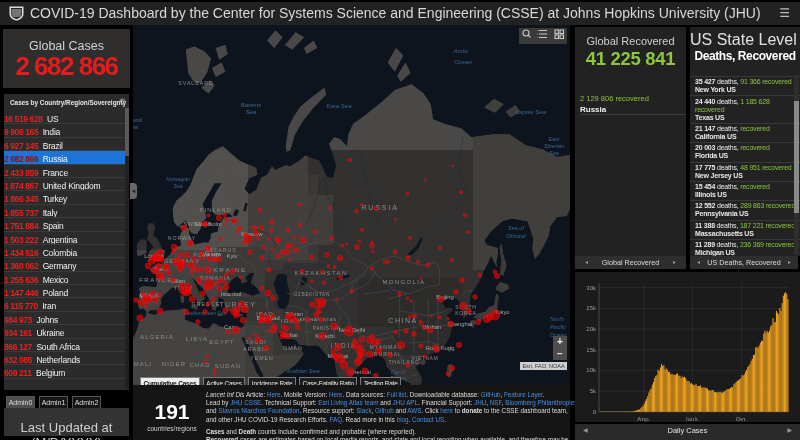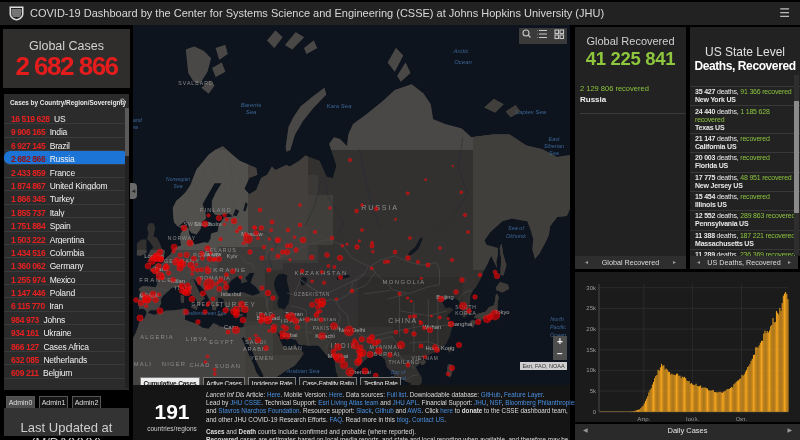--- a/index.html
+++ b/index.html
@@ -1,35 +1,35 @@
 <!DOCTYPE html>
 <html><head><meta charset="utf-8">
 <style>
 * { margin:0; padding:0; box-sizing:border-box; }
 html,body { width:800px; height:440px; background:#000; overflow:hidden;
   font-family:"Liberation Sans", sans-serif; }
 
 #hdr { position:absolute; left:0; top:2px; width:800px; height:23px; background:#222;
   color:#d8d8d8; font-size:11px; line-height:23px; }
 #hdr .logo { position:absolute; left:8px; top:3px; }
-#hdr .t { position:absolute; left:30px; top:0; font-size:11px; }
+#hdr .t { position:absolute; left:30px; top:0; font-size:14px; }
 #hdr .menu { position:absolute; right:10px; top:0; color:#bbb; font-size:12px; }
 
 #gc { position:absolute; left:3px; top:29px; width:127px; height:59px; background:#302d2d; text-align:center; }
 #gc .t1 { color:#d3d3d3; font-size:12.5px; margin-top:10px; }
 #gc .t2 { color:#e51c1c; font-size:26px; font-weight:bold; margin-top:-2px; letter-spacing:-1.5px; }
 
 #list { position:absolute; left:4px; top:94px; width:125px; height:296px; background:#2b2b2b; overflow:hidden; }
 #list .hd { color:#e8e8e8; font-size:6.4px; font-weight:bold; padding:5px 0 5px 6px; white-space:nowrap; }
 #list .gear { position:absolute; right:3px; top:3px; color:#999; font-size:8px; }
-#list .rows div { height:13.4px; line-height:12.9px; padding-left:7px; border-bottom:1px solid #3a3a3a;
+#list .rows div { height:13.4px; line-height:12.9px; border-bottom:1px solid #3a3a3a;
   white-space:nowrap; overflow:hidden; }
 #list .rows b { color:#e62020; font-size:8.5px; letter-spacing:-0.4px; }
 #list .rows span { color:#f2f2f2; font-size:8.5px; letter-spacing:-0.2px; }
-#list .rows .sel { background:#1b74d6;border-radius:6px; }
+#list .rows .sel { background:#1b74d6; }
 #list .rows .sel b { color:#8f1212; }
 #list .sb { position:absolute; right:0; top:14px; width:4px; height:280px; background:#222; }
 #list .sb i { position:absolute; left:0; top:0; width:4px; height:48px; background:#5a5a5a; }
 
 #admin { position:absolute; left:6px; top:391px; width:123px; height:13px; }
 #admin span { display:inline-block; width:29px; height:13px; margin-right:4px; background:#161616;
   border:1px solid #555; color:#ddd; font-size:7px; text-align:center; line-height:11px; }
 #admin span.on { background:#4d4d4d; }
 
 #upd { position:absolute; left:4px; top:408px; width:125px; height:28px; background:#333; text-align:center; }
@@ -55,31 +55,31 @@
 #info .n { position:absolute; left:9px; top:15px; width:60px; text-align:center; }
 #info .n .a { font-size:21px; font-weight:bold; color:#fff; }
 #info .n .b { font-size:6.5px; color:#cfcfcf; margin-top:1px; }
 #info .txt { position:absolute; left:73px; top:6px; width:372px; font-size:6.3px; line-height:8.2px; color:#dedede; }
 #info a { color:#4a90e2; text-decoration:none; }
 #info .p2 { margin-top:4px; }
 
 #grec { position:absolute; left:575px; top:27px; width:111px; height:229px; background:#222; }
 #grec .t1 { color:#d0d0d0; font-size:11px; text-align:center; margin-top:8px; }
 #grec .t2 { color:#8ec63d; font-size:18.5px; font-weight:bold; text-align:center; margin-top:1px; letter-spacing:-0.3px; }
-#grec .row { margin:12px 0 0 5px; border-bottom:1px solid #3a3a3a; padding-bottom:10px; line-height:7.5px; }
+#grec .row { margin:22px 0 0 5px; border-bottom:1px solid #3a3a3a; padding-bottom:1px; line-height:7.5px; }
 #grec .row .g { color:#8cc43f; font-size:7.5px; }
 #grec .row .w { color:#f0f0f0; font-size:8px; font-weight:bold; }
 #grectab { position:absolute; left:575px; top:256px; width:111px; height:13px; background:#2e2e2e;
   color:#ddd; font-size:7.2px; line-height:13px; text-align:center; }
 #ustab { position:absolute; left:690px; top:256px; width:108px; height:13px; background:#2e2e2e;
   color:#ddd; font-size:7.2px; line-height:13px; text-align:center; }
 .arr { position:absolute; top:0; color:#999; font-size:6px; }
 
 #usp { position:absolute; left:690px; top:27px; width:110px; height:229px; background:#222; overflow:hidden; }
-#usp .t1 { color:#e0e0e0; font-size:12px; text-align:center; margin-top:18px; }
+#usp .t1 { color:#e0e0e0; font-size:16px; text-align:left; margin-top:4px; }
 #usp .t2 { color:#fff; font-size:12px; font-weight:bold; text-align:center; margin-top:0; letter-spacing:-0.4px; white-space:nowrap; }
 #usp .rows { margin-top:13px; }
 #usp .usrow { padding:1.2px 0 1.2px 5px; border-top:1px solid #383838; color:#e8e8e8; font-size:7px; line-height:8.0px; letter-spacing:-0.2px; white-space:nowrap; }
 #usp .usrow b { font-size:7px; }
 #usp .g { color:#8cc43f; }
 #usp .sb { position:absolute; right:1px; top:48px; width:5px; height:180px; background:#2e2e2e; }
 #usp .sb i { position:absolute; left:0; top:26px; width:5px; height:112px; background:#8a8a8a; }
 
 #chart { position:absolute; left:575px; top:272px; width:225px; height:150px; background:#1b1b1b; }
 #ctab { position:absolute; left:575px; top:424px; width:225px; height:19px; background:#2a2a2a;
@@ -110,26 +110,26 @@
 <div><b>6 927 145</b> <span>Brazil</span></div>
 <div class="sel"><b>2 682 866</b> <span>Russia</span></div>
 <div><b>2 433 859</b> <span>France</span></div>
 <div><b>1 874 867</b> <span>United Kingdom</span></div>
 <div><b>1 866 345</b> <span>Turkey</span></div>
 <div><b>1 855 737</b> <span>Italy</span></div>
 <div><b>1 751 884</b> <span>Spain</span></div>
 <div><b>1 503 222</b> <span>Argentina</span></div>
 <div><b>1 434 516</b> <span>Colombia</span></div>
 <div><b>1 360 062</b> <span>Germany</span></div>
-<div><b>1 255 974</b> <span>Mexico</span></div>
+<div><b>1 255 636</b> <span>Mexico</span></div>
 <div><b>1 147 446</b> <span>Poland</span></div>
 <div><b>6 115 770</b> <span>Iran</span></div>
 <div><b>984 973</b> <span>Johns</span></div>
 <div><b>934 161</b> <span>Ukraine</span></div>
-<div><b>866 127</b> <span>Cases Africa</span></div>
+<div><b>866 127</b> <span>South Africa</span></div>
 <div><b>632 085</b> <span>Netherlands</span></div>
 <div><b>609 211</b> <span>Belgium</span></div>
   </div>
   <div class="sb">
       <i></i>
     </div>
 </div>
 
 <div id="admin"><span class="on">Admin0</span><span>Admin1</span><span>Admin2</span></div>
 

